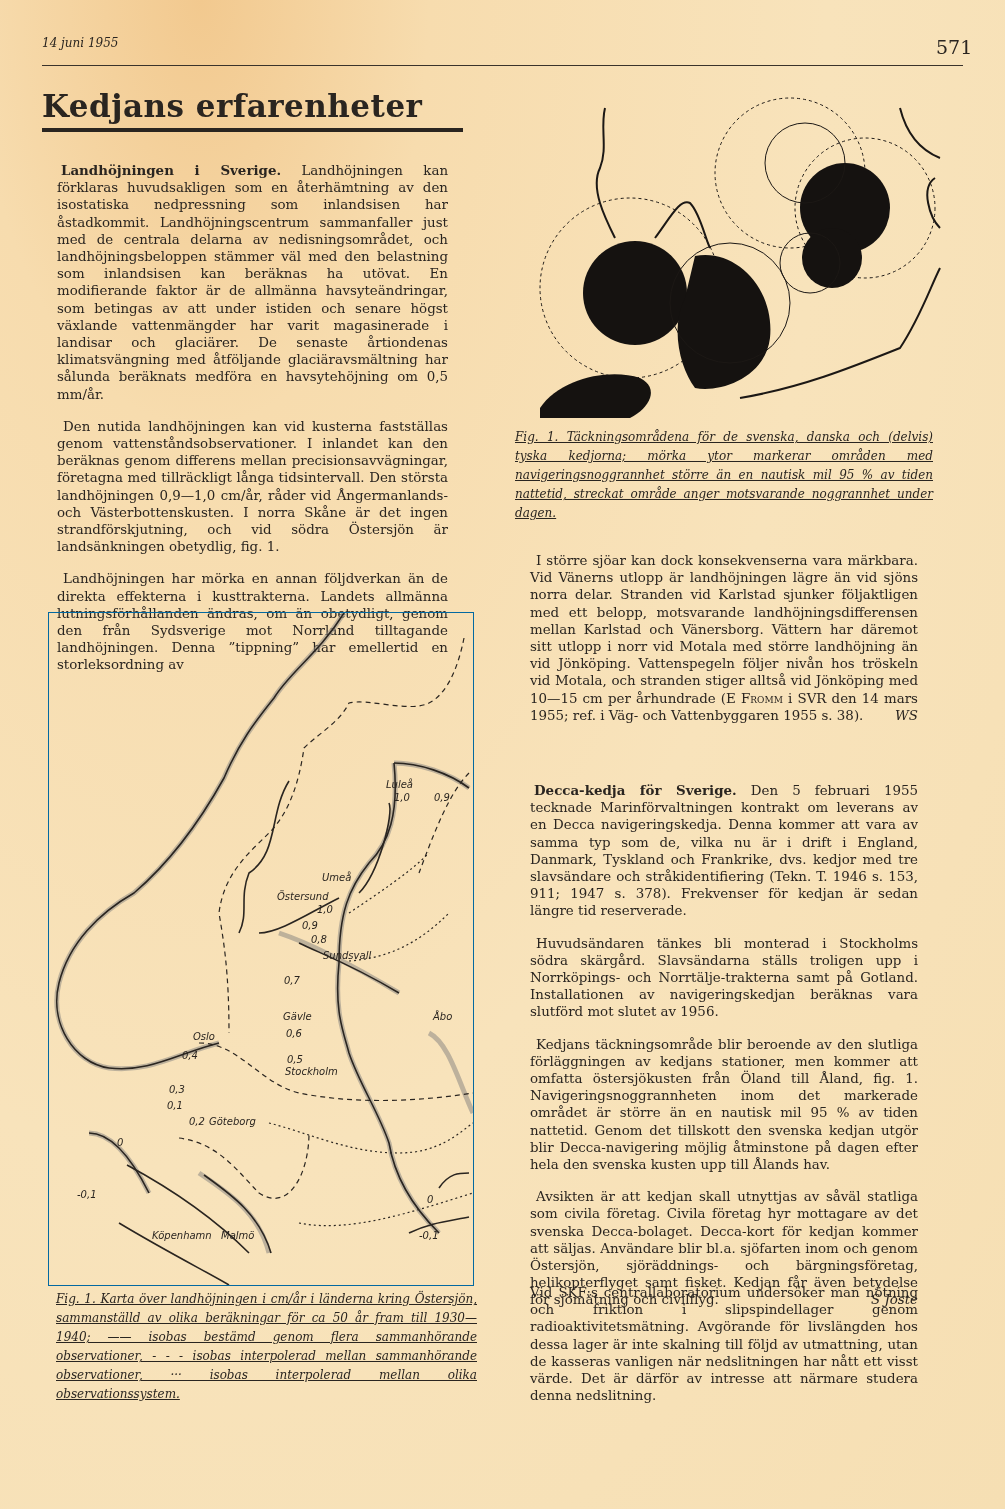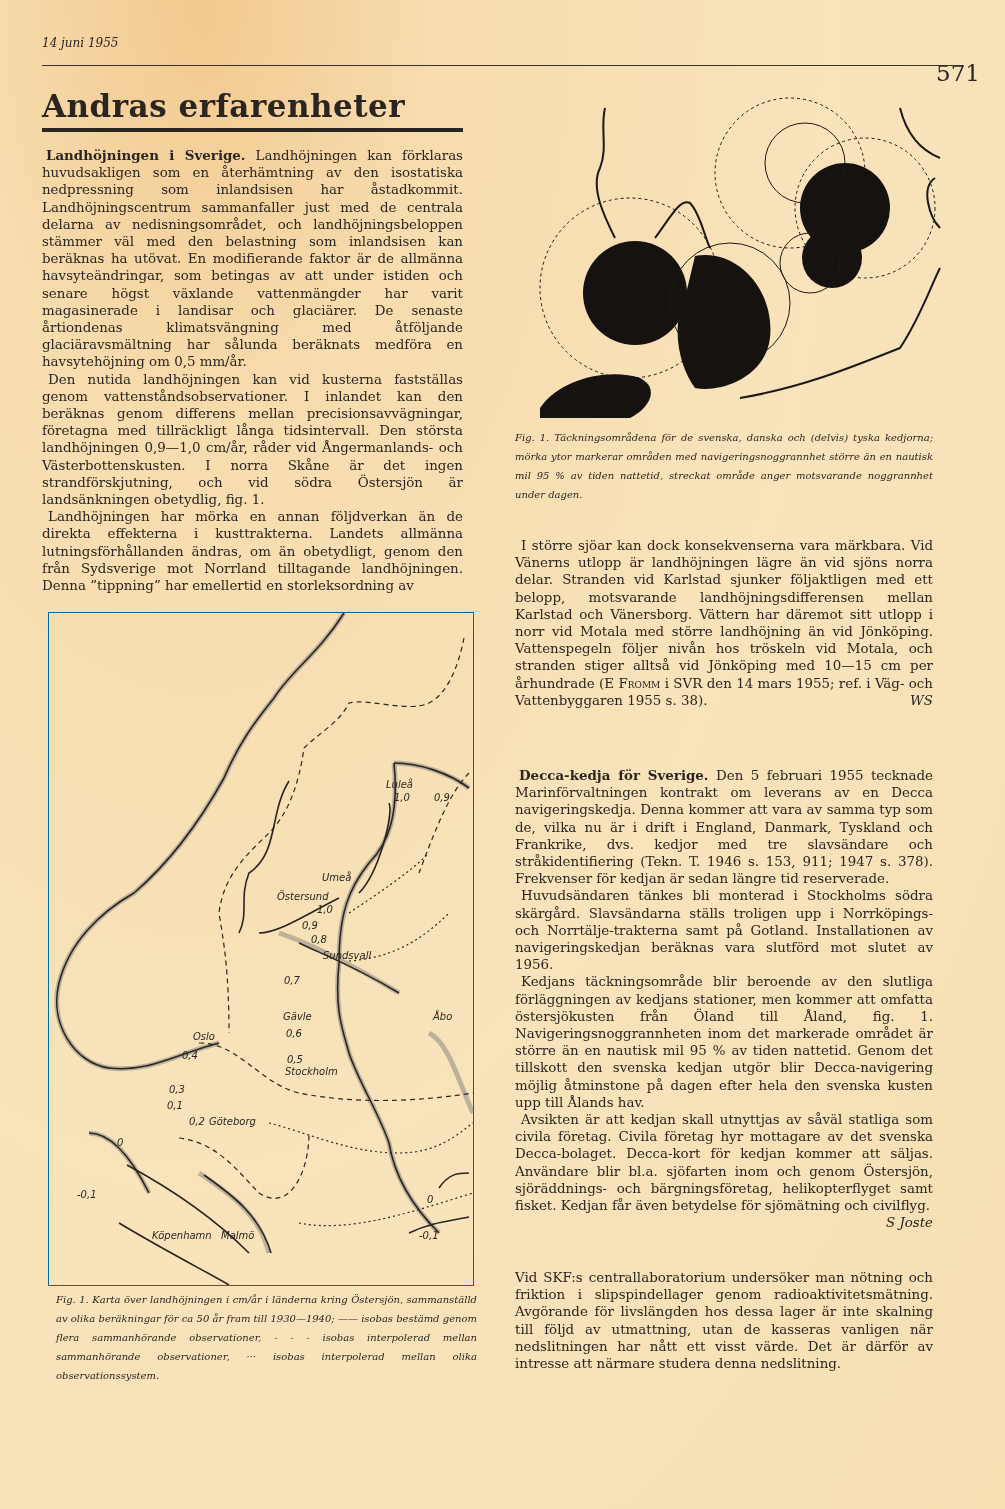--- a/index.html
+++ b/index.html
@@ -4,45 +4,45 @@
 <style>
   html, body { margin: 0; padding: 0; }
   body {
     width: 1005px; height: 1509px; position: relative; overflow: hidden;
     background: radial-gradient(ellipse at 20% 0%, #f2c98f 0%, #f7dcae 20%, #f8e3bb 55%, #f6dfb3 100%);
     font-family: "DejaVu Serif", "Liberation Serif", serif;
     color: #2a2520;
   }
   .abs { position: absolute; }
   .running-date { left: 42px; top: 36px; font-style: italic; font-size: 12px; }
-  .page-num { left: 936px; top: 36px; font-size: 23px; margin-top: 24px; }
+  .page-num { left: 936px; top: 36px; font-size: 19px; }
   .header-rule { left: 42px; top: 65px; width: 921px; height: 1px; background: #3a332b; }
   .section-title { left: 42px; top: 88px; font-size: 31px; font-weight: bold; letter-spacing: 0.5px; }
   .title-rule { left: 42px; top: 128px; width: 421px; height: 4px; background: #2a2520; }
   .col { font-size: 13.4px; line-height: 17.2px; text-align: justify; }
-  .col p { margin: 0; text-indent: 6px; }
+  .col p { margin: 15px; text-indent: 6px; }
   .col p.first { text-indent: 4px; }
   .col b { font-weight: bold; }
   .left-col { left: 42px; top: 147px; width: 421px; }
   .right-col { left: 515px; width: 418px; }
-  .caption { font-style: italic; font-size: 10px; line-height: 19px; text-align: justify; }
+  .caption { font-style: italic; font-size: 12px; line-height: 19px; text-align: justify; text-decoration: underline; }
   .sig { float: right; font-style: italic; }
   .smallcaps { font-variant: small-caps; }
   .map-box { left: 48px; top: 612px; width: 424px; height: 672px; border: 1px solid #0369a1; }
   .map-box svg { width: 100%; height: 100%; }
   .deco-fig { left: 520px; top: 88px; width: 440px; height: 330px; }
 </style>
 </head>
 <body>
 
 <div class="abs running-date">14 juni 1955</div>
 <div class="abs page-num">571</div>
 <div class="abs header-rule"></div>
 
-<div class="abs section-title">Andras erfarenheter</div>
+<div class="abs section-title">Kedjans erfarenheter</div>
 <div class="abs title-rule"></div>
 
 <div class="abs col left-col">
   <p class="first"><b>Landhöjningen i Sverige.</b> <span>Landhöjningen kan förklaras huvudsakligen som en återhämtning av den isostatiska nedpressning som inlandsisen har åstadkommit. Landhöjningscentrum sammanfaller just med de centrala delarna av nedisningsområdet, och landhöjningsbeloppen stämmer väl med den belastning som inlandsisen kan beräknas ha utövat. En modifierande faktor är de allmänna havsyteändringar, som betingas av att under istiden och senare högst växlande vattenmängder har varit magasinerade i landisar och glaciärer. De senaste årtiondenas klimatsvängning med åtföljande glaciäravsmältning har sålunda beräknats medföra en havsytehöjning om 0,5 mm/år.</span></p>
   <p>Den nutida landhöjningen kan vid kusterna fastställas genom vattenståndsobservationer. I inlandet kan den beräknas genom differens mellan precisionsavvägningar, företagna med tillräckligt långa tidsintervall. Den största landhöjningen 0,9—1,0 cm/år, råder vid Ångermanlands- och Västerbottenskusten. I norra Skåne är det ingen strandförskjutning, och vid södra Östersjön är landsänkningen obetydlig, fig. 1.</p>
   <p>Landhöjningen har mörka en annan följdverkan än de direkta effekterna i kusttrakterna. Landets allmänna lutningsförhållanden ändras, om än obetydligt, genom den från Sydsverige mot Norrland tilltagande landhöjningen. Denna ”tippning” har emellertid en storleksordning av</p>
 </div>
 
 <div class="abs map-box">
   <svg viewBox="0 0 424 672">

